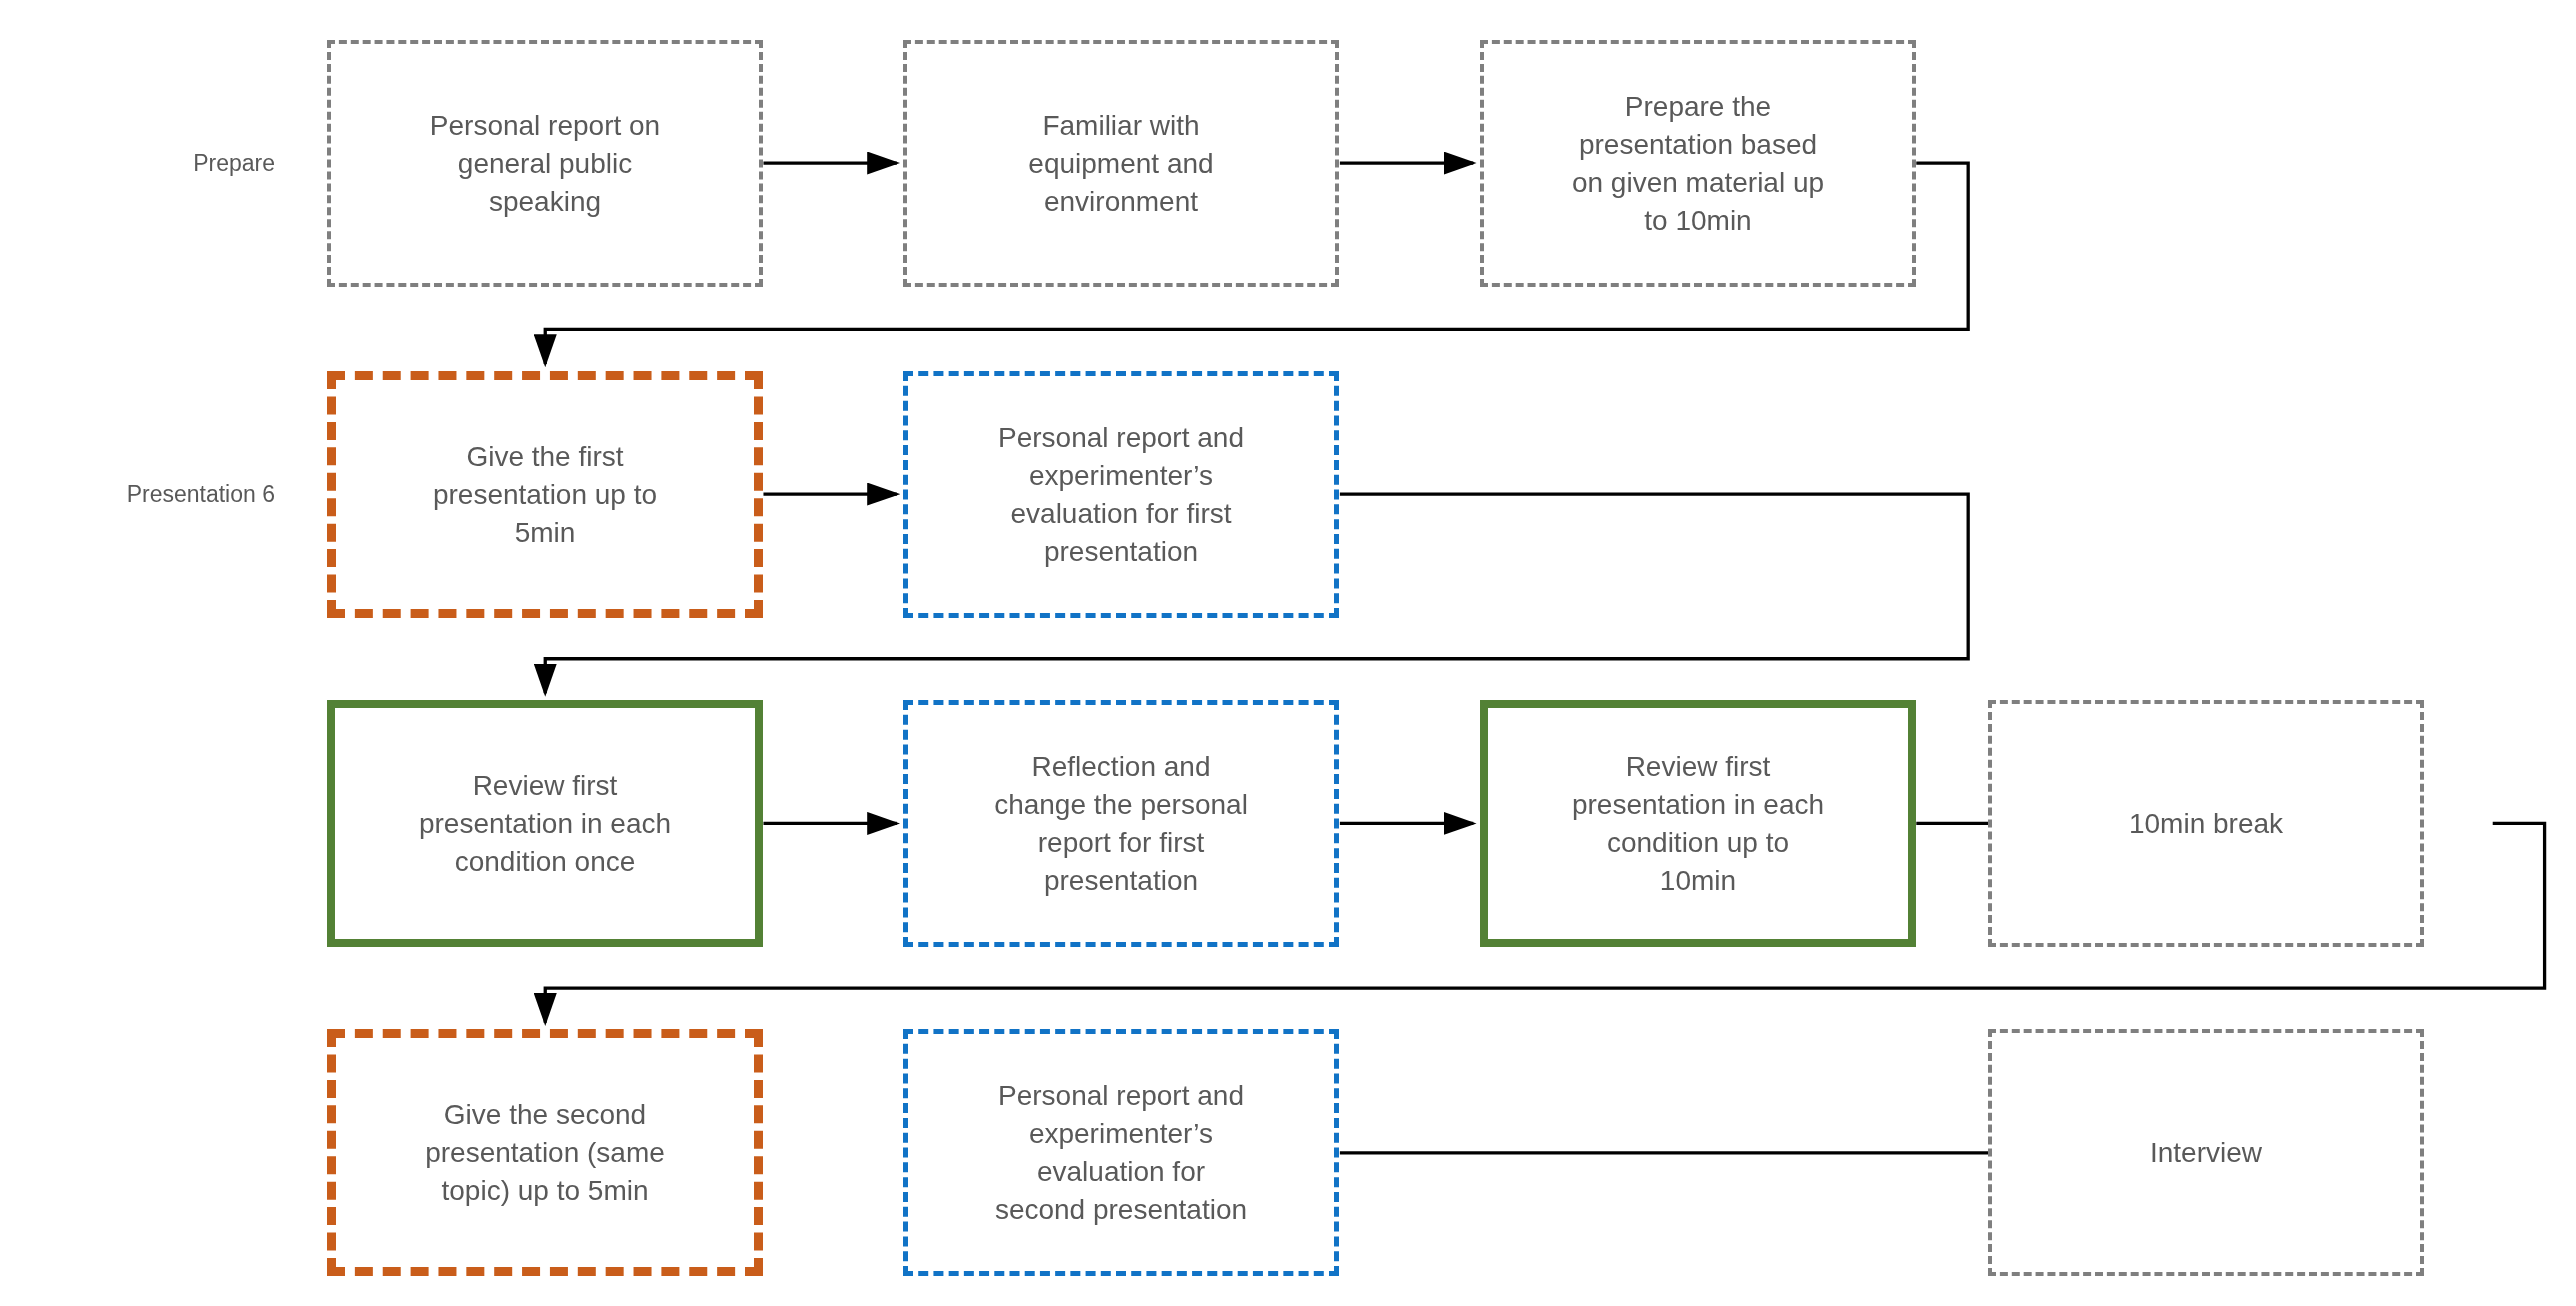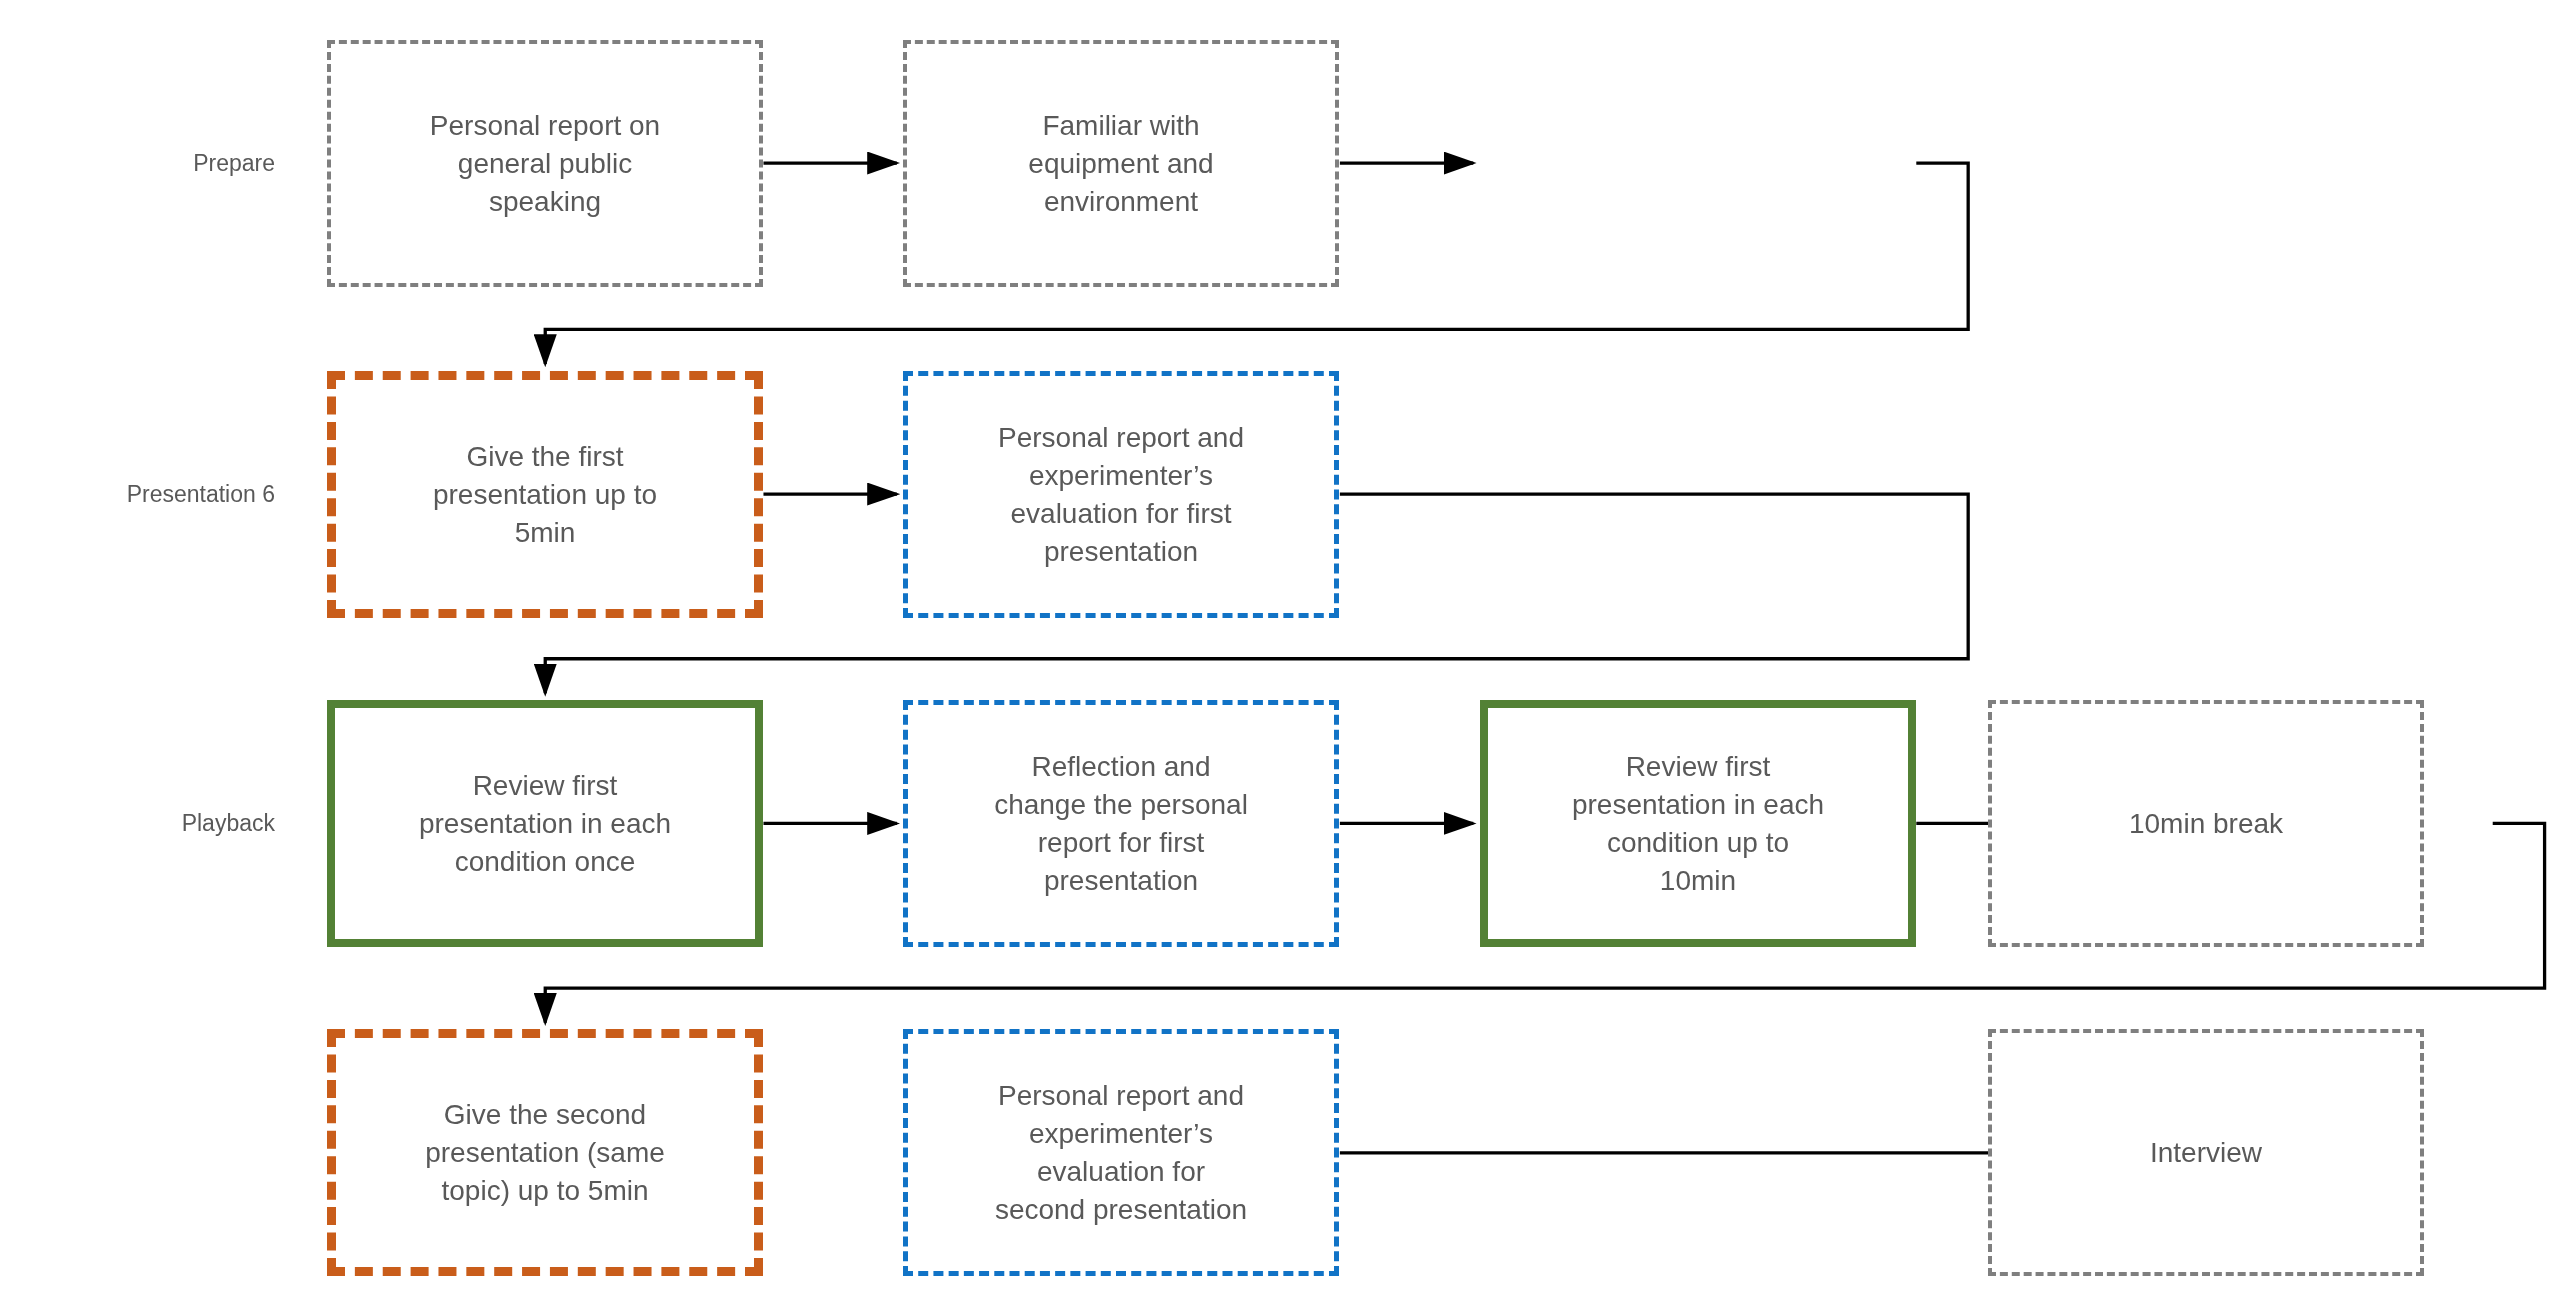--- a/index.html
+++ b/index.html
@@ -61,31 +61,36 @@
     <path class="conn" d="M1627,1000 L1789,1000" marker-end="url(#ah)"></path>
     <path class="conn" d="M2327,1000 L2489,1000" marker-end="url(#ah)"></path>
 
     <path class="conn" d="M3027,1000 L3090,1000 L3090,1200 L662,1200 L662,1242" marker-end="url(#ah)"></path>
 
     <path class="conn" d="M1627,1400 L2489,1400" marker-end="url(#ah)"></path>
   </svg>
 
   <div class="row-label r1">Prepare</div>
   <div class="row-label r2">Presentation 6</div>
-  <div class="row-label r3">Playback</div>
 
   <div class="flow-box b-gray c2 r1">
     <span class="box-text">Familiar with
 equipment and
 environment</span>
   </div>
   <div class="flow-box b-gray c1 r1">
     <span class="box-text">Personal report on
 general public
 speaking</span>
+  </div>
+  <div class="flow-box b-gray c3 r1">
+    <span class="box-text">Prepare the
+presentation based
+on given material up
+to 10min</span>
   </div>
 
   <div class="flow-box b-orange c1 r2">
     <span class="box-text">Give the first
 presentation up to
 5min</span>
   </div>
   <div class="flow-box b-blue c2 r2">
     <span class="box-text">Personal report and
 experimenter’s

